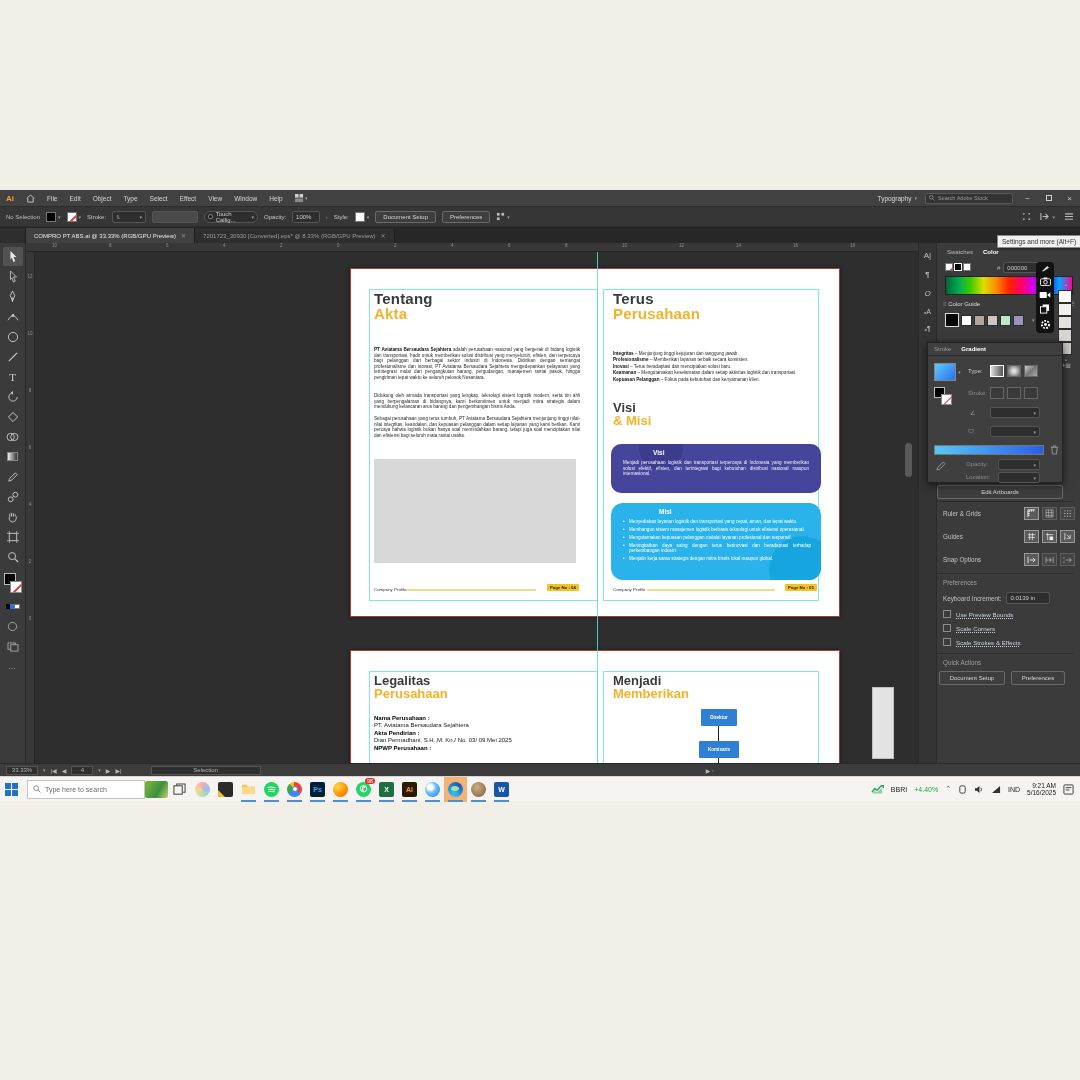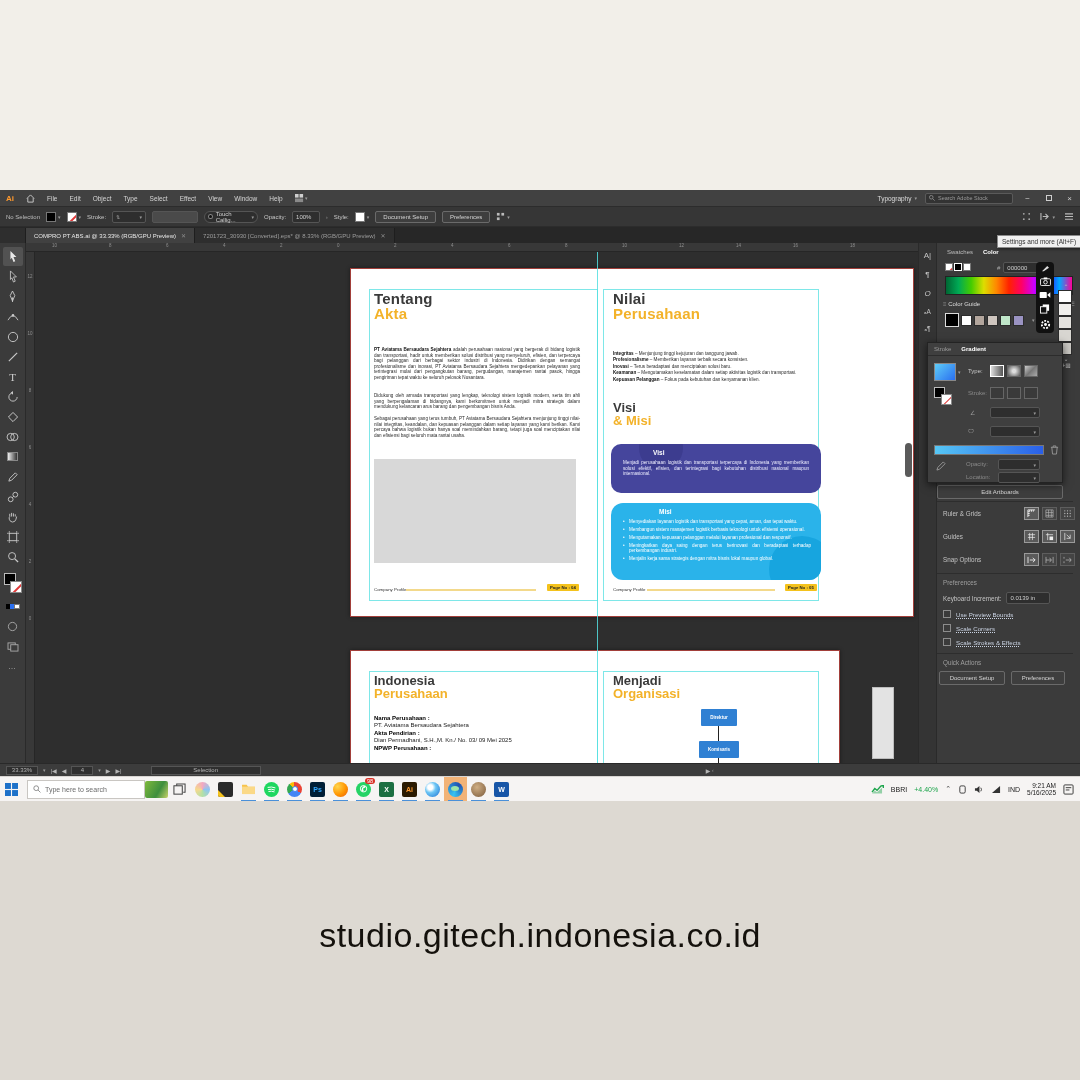--- a/index.html
+++ b/index.html
@@ -355,39 +355,39 @@
         <div class="abs ruler-v">
           <span>12</span>
             <span>10</span>
             <span>8</span>
             <span>6</span>
             <span>4</span>
             <span>2</span>
             <span>0</span>
         </div>
 
-        <div class="abs artboard" style="left:324px;top:25px;width:564px;height:349px">
+        <div class="abs artboard" style="left:324px;top:25px;width:490px;height:349px">
 
           <div class="abs cyframe" style="left:18px;top:20px;width:229px;height:312px"></div>
           <div class="abs cyframe" style="left:252px;top:20px;width:216px;height:312px"></div>
 
           <div class="abs h-big" style="left:23px;top:22px">
             <div>Tentang</div>
             <div class="yellow">Akta</div>
           </div>
           <div class="abs body-txt" style="left:23px;top:78px;width:206px"><b>PT Aviatama Bersaudara Sejahtera</b><span> adalah perusahaan nasional yang bergerak di bidang logistik dan transportasi, hadir untuk memberikan solusi distribusi yang menyeluruh, efisien, dan terpercaya bagi pelanggan dari berbagai sektor industri di Indonesia. Didirikan dengan semangat profesionalisme dan inovasi, PT Aviatama Bersaudara Sejahtera mengedepankan pelayanan yang terintegrasi mulai dari pengangkutan barang, pergudangan, manajemen rantai pasok, hingga pengiriman tepat waktu ke seluruh pelosok Nusantara.</span></div>
           <div class="abs body-txt" style="left:23px;top:124px;width:206px">Didukung oleh armada transportasi yang lengkap, teknologi sistem logistik modern, serta tim ahli yang berpengalaman di bidangnya, kami berkomitmen untuk menjadi mitra strategis dalam mendukung kelancaran arus barang dan pengembangan bisnis Anda.</div>
           <div class="abs body-txt" style="left:23px;top:147px;width:206px">Sebagai perusahaan yang terus tumbuh, PT Aviatama Bersaudara Sejahtera menjunjung tinggi nilai-nilai integritas, keandalan, dan kepuasan pelanggan dalam setiap layanan yang kami berikan. Kami percaya bahwa logistik bukan hanya soal memindahkan barang, tetapi juga soal menciptakan nilai dan efisiensi bagi seluruh mata rantai usaha.</div>
           <div class="abs" style="left:23px;top:190px;width:202px;height:104px;background:#d8d8d8"></div>
           <div class="abs page-footer" style="left:23px;top:318px">Company Profile</div>
           <div class="abs f-line" style="left:55px;top:320px;width:130px"></div>
           <div class="abs badge" style="left:196px;top:315px">Page No : 04</div>
 
           <div class="abs h-big" style="left:262px;top:22px">
-            <div>Nilai</div>
+            <div>Terus</div>
             <div class="yellow">Perusahaan</div>
           </div>
           <div class="abs" style="left:262px;top:82px;width:204px">
             <div class="val-line"><b>Integritas</b><span> – Menjunjung tinggi kejujuran dan tanggung jawab.</span></div>
             <div class="val-line"><b>Profesionalisme</b><span> – Memberikan layanan terbaik secara konsisten.</span></div>
             <div class="val-line"><b>Inovasi</b><span> – Terus beradaptasi dan menciptakan solusi baru.</span></div>
             <div class="val-line"><b>Keamanan</b><span> – Mengutamakan keselamatan dalam setiap aktivitas logistik dan transportasi.</span></div>
             <div class="val-line"><b>Kepuasan Pelanggan</b><span> – Fokus pada kebutuhan dan kenyamanan klien.</span></div>
           </div>
           <div class="abs h-med" style="left:262px;top:132px">
@@ -412,33 +412,33 @@
           </div>
           <div class="abs page-footer" style="left:262px;top:318px">Company Profile</div>
           <div class="abs f-line" style="left:296px;top:320px;width:128px"></div>
           <div class="abs badge" style="left:434px;top:315px">Page No : 05</div>
         </div>
 
         <div class="abs artboard" style="left:324px;top:407px;width:490px;height:350px">
           <div class="abs cyframe" style="left:18px;top:20px;width:229px;height:300px"></div>
           <div class="abs cyframe" style="left:252px;top:20px;width:216px;height:300px"></div>
           <div class="abs h-med" style="left:23px;top:23px">
-            <div>Indonesia</div>
+            <div>Legalitas</div>
             <div class="yellow">Perusahaan</div>
           </div>
           <div class="abs lbl6" style="left:23px;top:64px;width:210px">
             <div><b>Nama Perusahaan :</b></div>
             <div>PT. Aviatama Bersaudara Sejahtera</div>
             <div><b>Akta Pendirian :</b></div>
             <div>Dian Permadhani, S.H.,M. Kn./ No. 03/ 09 Mei 2025</div>
             <div><b>NPWP Perusahaan :</b></div>
           </div>
           <div class="abs h-med" style="left:262px;top:23px">
             <div>Menjadi</div>
-            <div class="yellow">Organisasi</div>
+            <div class="yellow">Memberikan</div>
           </div>
           <div class="abs org-box" style="left:350px;top:58px;width:36px;height:17px">Direktur</div>
           <div class="abs org-line" style="left:367px;top:75px;width:1.4px;height:15px"></div>
           <div class="abs org-box" style="left:348px;top:90px;width:40px;height:17px">Komisaris</div>
           <div class="abs org-line" style="left:367px;top:107px;width:1.4px;height:6px"></div>
 
         </div>
 
         <div class="abs guide" style="left:571px;top:9px;width:1px;height:511px"></div>
 
@@ -788,16 +788,13 @@
         <div>9:21 AM</div>
         <div>5/16/2025</div>
       </span>
       <svg width="11" height="11" viewBox="0 0 12 12">
           <rect x="1" y="1" width="10" height="10" rx="1" fill="none" stroke="#333"></rect>
           <path d="M3 4 H9 M3 6.5 H7" stroke="#333"></path>
         </svg>
     </span>
   </div>
 
-  <div class="abs band-bottom">
-    <div class="abs site-url">studio.gitech.indonesia.co.id</div>
-  </div>
 </div>
 
 </body></html>

